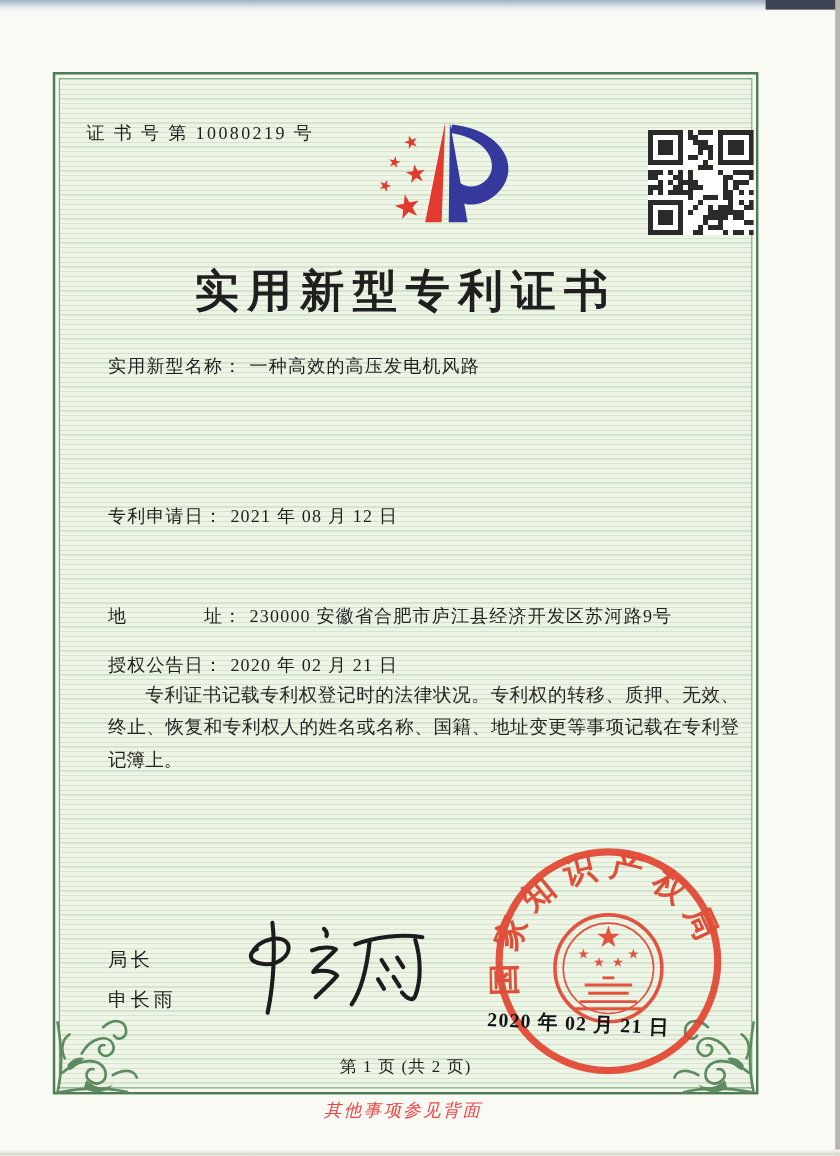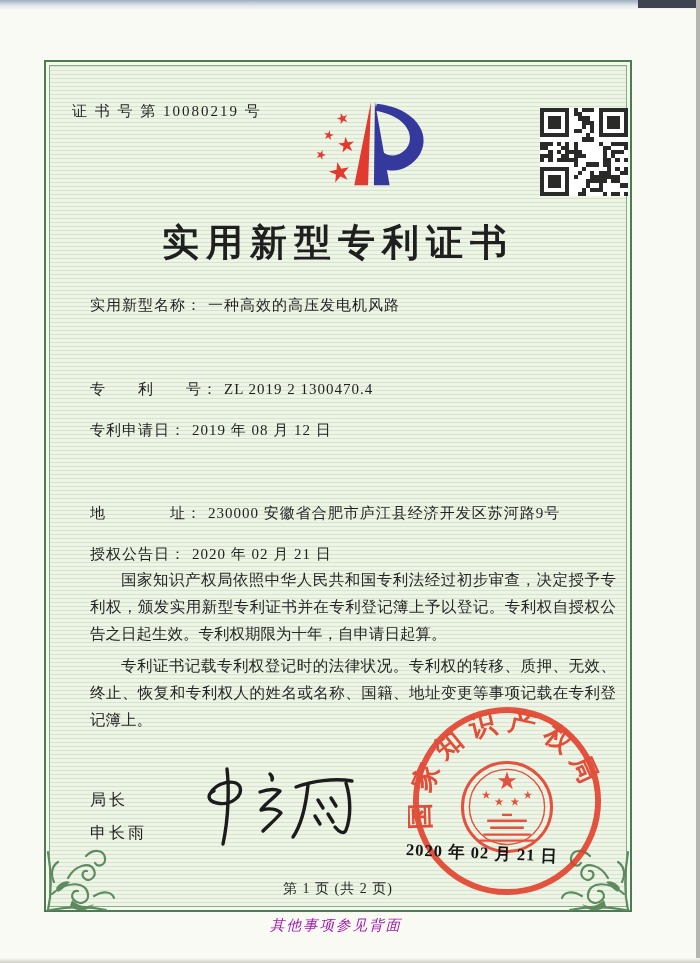--- a/index.html
+++ b/index.html
@@ -54,21 +54,21 @@
   
   .seal{position:absolute;left:362px;top:640px;width:198px;height:198px;opacity:.95;}
   .seal-date{
     position:absolute;left:360px;top:781px;width:180px;
     font-size:16.5px;font-weight:700;color:#141414;letter-spacing:1px;
     transform:rotate(2.5deg);white-space:nowrap;
   }
   
   .page-info{position:absolute;left:0;top:818px;width:100%;text-align:center;font-size:14px;letter-spacing:1px;}
   .back-note{position:absolute;left:44px;top:916px;width:584px;text-align:center;
-    font-size:14.5px;color:#a21caf;letter-spacing:2px;font-style:italic;}
+    font-size:14.5px;color:#ef4444;letter-spacing:2px;font-style:italic;}
 </style>
 </head>
 <body>
 
 <div class="scan-top"></div>
 <div class="scan-top-right"></div>
 <div class="scan-right"></div>
 <div class="scan-bottom"></div>
 
 <div class="frame">
@@ -254,35 +254,31 @@
       <rect x="16" y="2" width="3" height="3"></rect>
       <rect x="2" y="16" width="3" height="3"></rect>
     </g>
   </svg>
 
   <div class="title">实用新型专利证书</div>
 
   <div class="row" style="top:234px">
     <span class="lbl">实用新型名称：</span><span class="val">一种高效的高压发电机风路</span>
   </div>
-  <div class="row" style="top:318px">
-    <span class="lbl">专　　利　　号：</span><span class="val">ZL 2019 2 1300470.4</span>
-  </div>
   <div class="row" style="top:359px">
-    <span class="lbl">专利申请日：</span><span class="val">2019 年 08 月 12 日</span>
+    <span class="lbl">专利申请日：</span><span class="val">2021 年 08 月 12 日</span>
   </div>
   <div class="row" style="top:442px">
     <span class="lbl">地　　　　址：</span><span class="val">230000 安徽省合肥市庐江县经济开发区苏河路9号</span>
   </div>
   <div class="row" style="top:483px">
     <span class="lbl">授权公告日：</span><span class="val">2020 年 02 月 21 日</span>
   </div>
 
   <div class="body-text">
-    <p>国家知识产权局依照中华人民共和国专利法经过初步审查，决定授予专利权，颁发实用新型专利证书并在专利登记簿上予以登记。专利权自授权公告之日起生效。专利权期限为十年，自申请日起算。</p>
     <p>专利证书记载专利权登记时的法律状况。专利权的转移、质押、无效、终止、恢复和专利权人的姓名或名称、国籍、地址变更等事项记载在专利登记簿上。</p>
   </div>
 
   <div class="signer-role">局长</div>
   <div class="signer-name">申长雨</div>
 
   <svg class="signature" viewBox="0 0 180 100">
     <g fill="none" stroke="#1c1c1c" stroke-width="3.4" stroke-linecap="round" stroke-linejoin="round">
       <path d="M16,40 C22,28 42,24 46,33 C49,42 37,52 23,49 C13,47 13,40 20,37"></path>
       <path d="M33,15 C35,32 35,62 29,90"></path>

